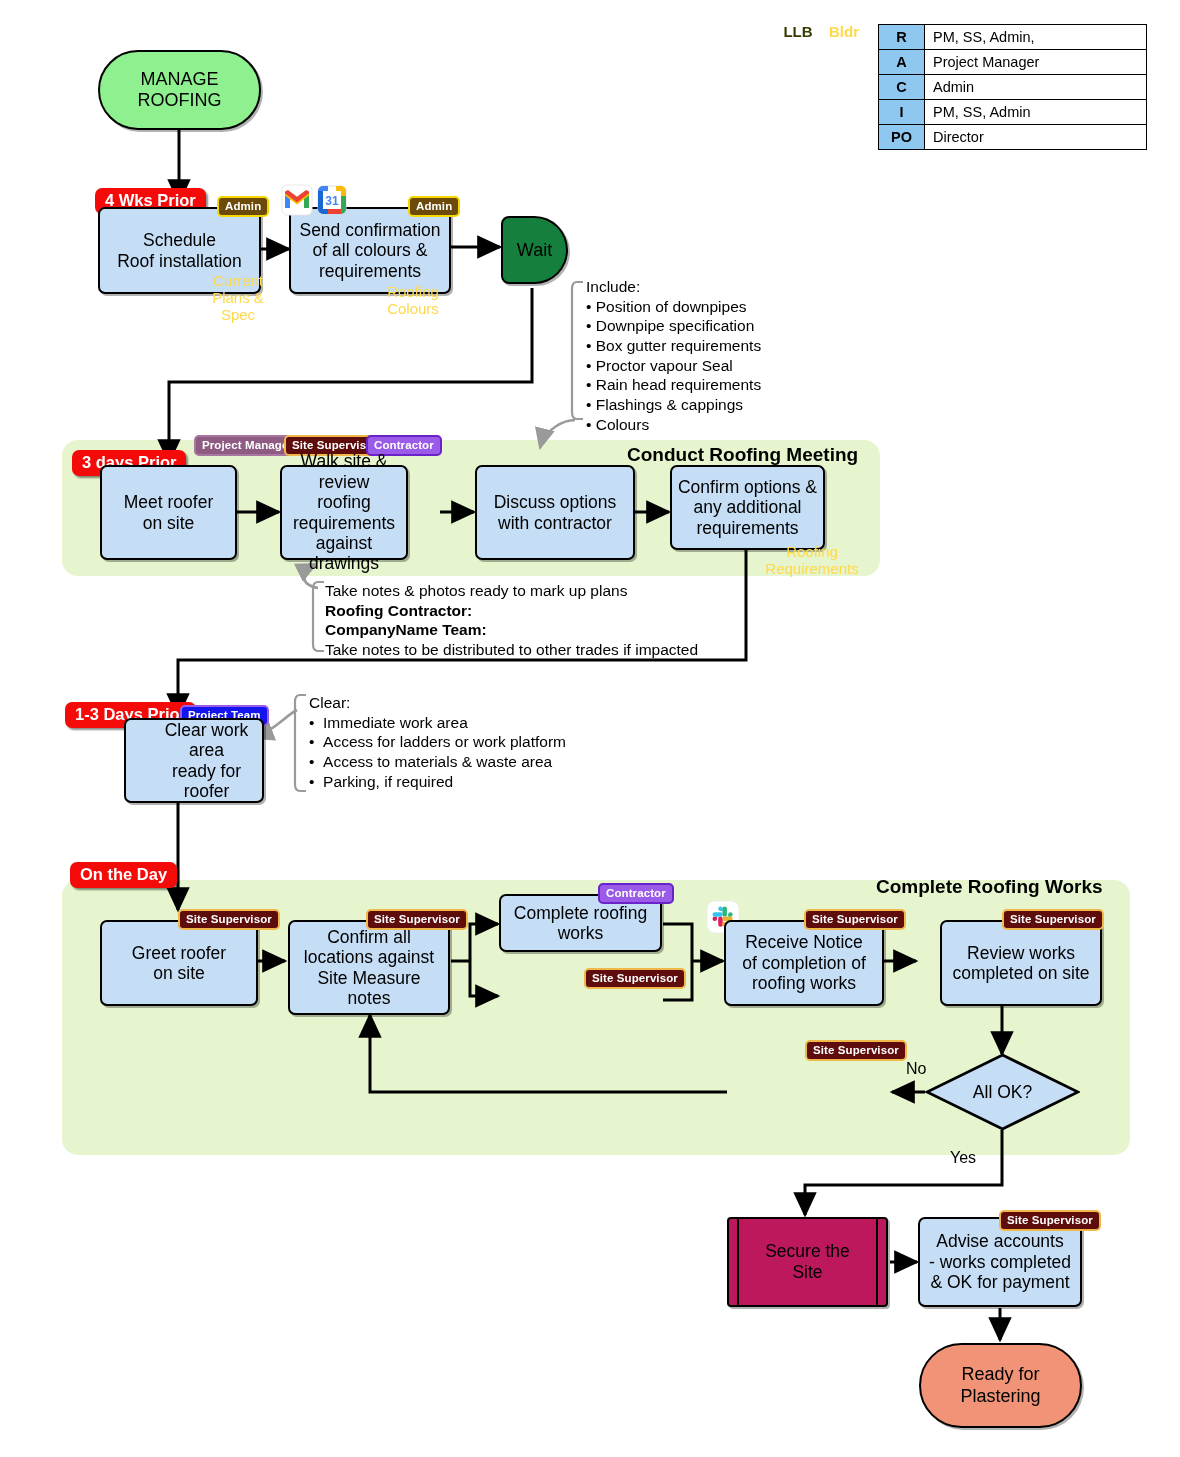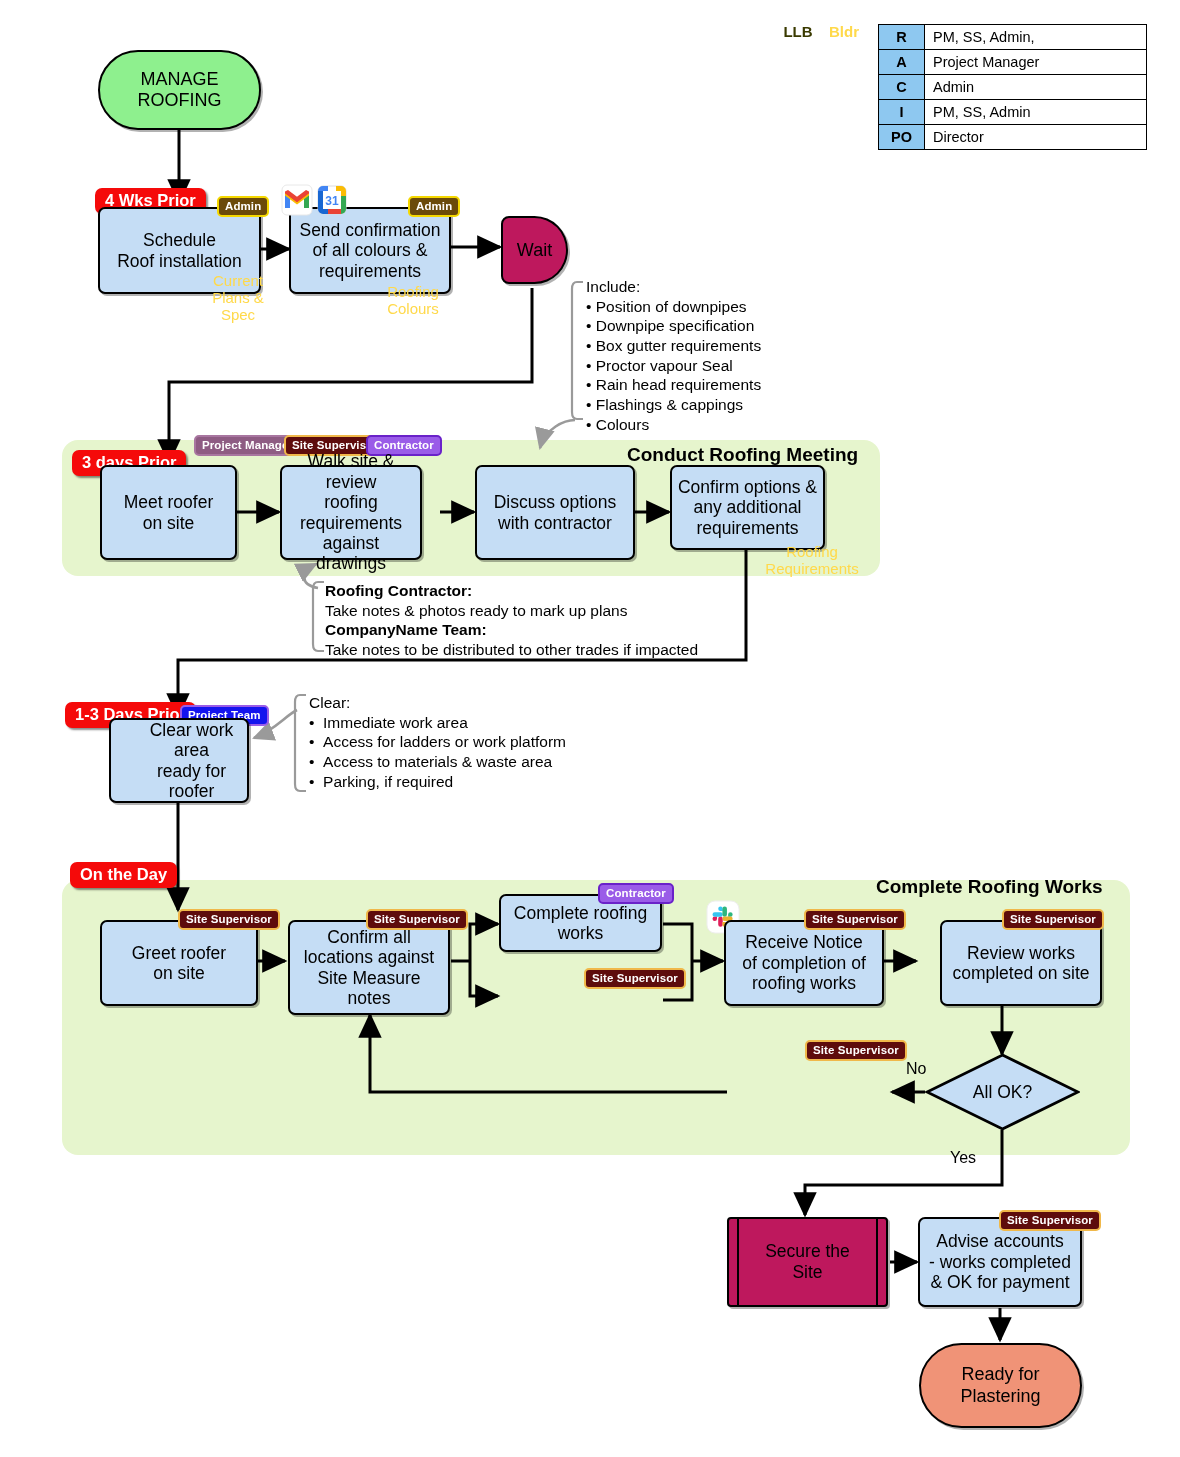--- a/index.html
+++ b/index.html
@@ -28,21 +28,21 @@
   .terminator {
     position:absolute; border:2.6px solid #000; border-radius:46px;
     display:flex; align-items:center; justify-content:center; text-align:center;
     font-size:18px; line-height:1.18; box-shadow:2px 2px 0 rgba(0,0,0,0.30);
   }
   .term-start { background:#8ef08e; }
   .term-end   { background:#f09377; }
 
   
   .wait {
-    position:absolute; background:#be185d; border:2.6px solid #000;
+    position:absolute; background:#15803d; border:2.6px solid #000;
     border-radius:8px 50% 50% 8px / 8px 50% 50% 8px;
     display:flex; align-items:center; justify-content:center;
     font-size:18px; box-shadow:2px 2px 0 rgba(0,0,0,0.30);
   }
 
   
   .diamond { position:absolute; }
   .diamond .dlabel {
     position:absolute; inset:0; display:flex; align-items:center;
     justify-content:center; font-size:17.5px;
@@ -323,21 +323,21 @@
     <span>Site Supervisor</span>
   </div>
   <div class="badge b-contractor" style="left:366px; top:435px;">
     <span>Contractor</span>
   </div>
 
   <div class="node" style="left:100px; top:465px; width:137px; height:95px;">
     <span style="white-space:pre-line;">Meet roofer
 on site</span>
   </div>
-  <div class="node" style="left:280px; top:465px; width:142px; height:95px;">
+  <div class="node" style="left:280px; top:465px; width:128px; height:95px;">
     <span style="white-space:pre-line;">Walk site &amp; review
 roofing
 requirements
 against drawings</span>
   </div>
   <div class="node" style="left:475px; top:465px; width:160px; height:95px;">
     <span style="white-space:pre-line;">Discuss options
 with contractor</span>
   </div>
   <div class="node" style="left:670px; top:465px; width:155px; height:85px;">
@@ -348,33 +348,33 @@
 
   <div class="doc" style="left:757px; top:537px; width:110px; height:72px;">
     <svg class="docsvg" viewBox="0 0 110 72" preserveAspectRatio="none">
       <path d="M4,4 h102 a4,4 0 0 1 4,4 v48 q-26,-14 -53,0 q-27,14 -53,0 v-48 a4,4 0 0 1 4,-4 z" fill="#4c6272" stroke="#000" stroke-width="2.4"></path>
     </svg>
     <span class="dtext" style="white-space:pre-line;">Roofing
 Requirements</span>
   </div>
 
   <div class="note" style="left:325px; top:581px;">
+    <span class="nline">Take notes &amp; photos ready to mark up plans</span>
     <span class="nline"><b>Roofing Contractor:</b></span>
-    <span class="nline">Take notes &amp; photos ready to mark up plans</span>
     <span class="nline"><b>CompanyName Team:</b></span>
     <span class="nline">Take notes to be distributed to other trades if impacted</span>
   </div>
 
   <div class="pill" style="left:65px; top:702px;">
     <span>1-3 Days Prior</span>
   </div>
   <div class="badge b-team" style="left:180px; top:705px;">
     <span>Project Team</span>
   </div>
-  <div class="node" style="left:109px; top:718px; width:140px; height:85px;padding-left:30px;">
+  <div class="node" style="left:124px; top:718px; width:140px; height:85px;padding-left:30px;">
     <span style="white-space:pre-line;">Clear work area
 ready for roofer</span>
   </div>
 
   <div class="note" style="left:309px; top:693px;">
     <span class="nline">Clear:</span>
     <span class="nline bullet" style="padding-left:18px;text-indent:-18px;">•&nbsp;&nbsp;<span>Immediate work area</span></span>
     <span class="nline bullet" style="padding-left:18px;text-indent:-18px;">•&nbsp;&nbsp;<span>Access for ladders or work platform</span></span>
     <span class="nline bullet" style="padding-left:18px;text-indent:-18px;">•&nbsp;&nbsp;<span>Access to materials &amp; waste area</span></span>
     <span class="nline bullet" style="padding-left:18px;text-indent:-18px;">•&nbsp;&nbsp;<span>Parking, if required</span></span>

